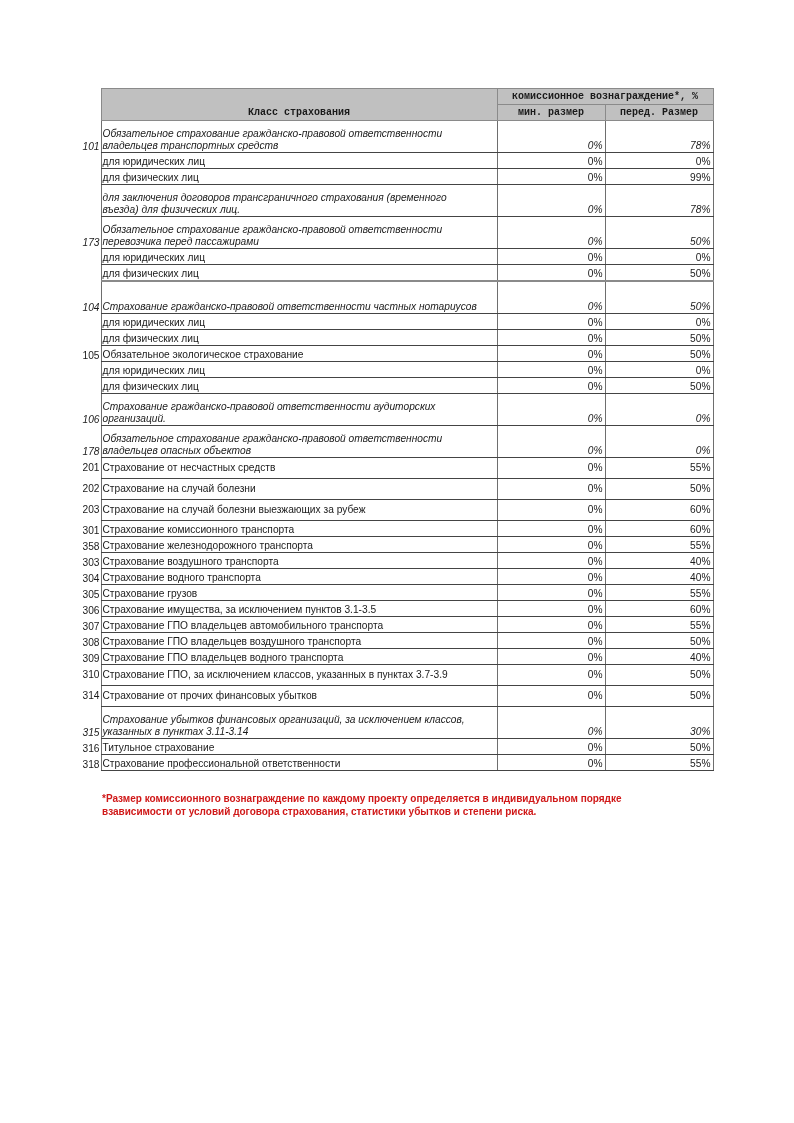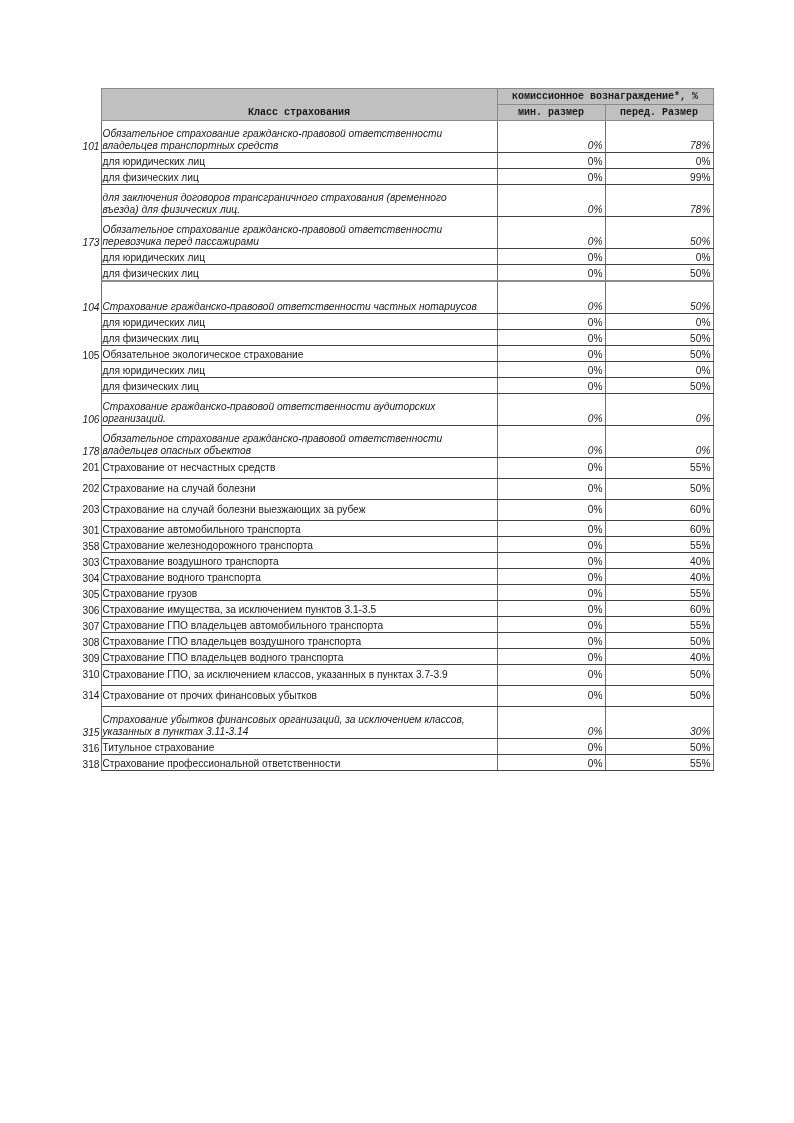--- a/index.html
+++ b/index.html
@@ -174,21 +174,21 @@
           <td class="num last">50%</td>
         </tr>
         <tr class="mid">
           <td class="code">203</td>
           <td class="name">Страхование на случай болезни выезжающих за рубеж</td>
           <td class="num">0%</td>
           <td class="num last">60%</td>
         </tr>
         <tr class="std">
           <td class="code">301</td>
-          <td class="name">Страхование автомобильного транспорта</td>
+          <td class="name">Страхование комиссионного транспорта</td>
           <td class="num">0%</td>
           <td class="num last">60%</td>
         </tr>
         <tr class="std">
           <td class="code">358</td>
           <td class="name">Страхование железнодорожного транспорта</td>
           <td class="num">0%</td>
           <td class="num last">55%</td>
         </tr>
         <tr class="std">
@@ -261,13 +261,14 @@
         </tr>
         <tr class="std">
           <td class="code">318</td>
           <td class="name">Страхование профессиональной ответственности</td>
           <td class="num">0%</td>
           <td class="num last">55%</td>
         </tr>
       </tbody>
   </table>
 
+  <div class="footnote">*Размер комиссионного вознаграждение по каждому проекту определяется в индивидуальном порядке взависимости от условий договора страхования, статистики убытков и степени риска.</div>
 </div>
 
 </body></html>

